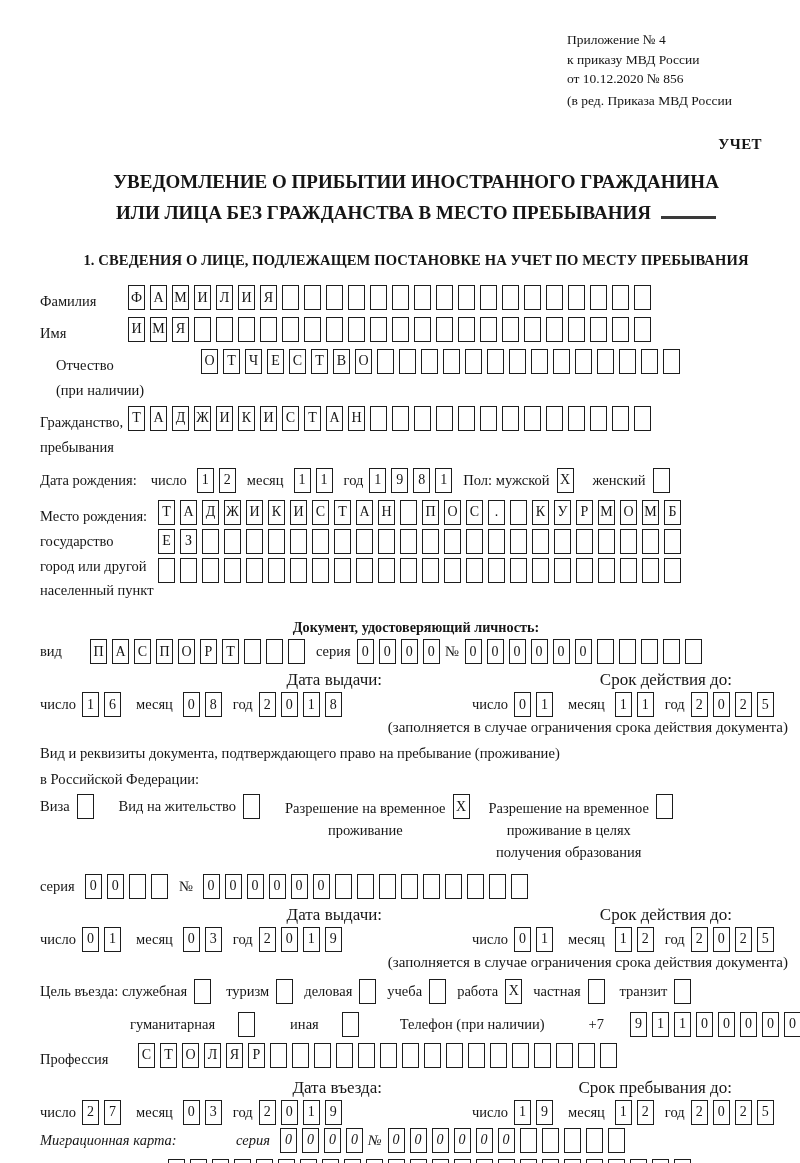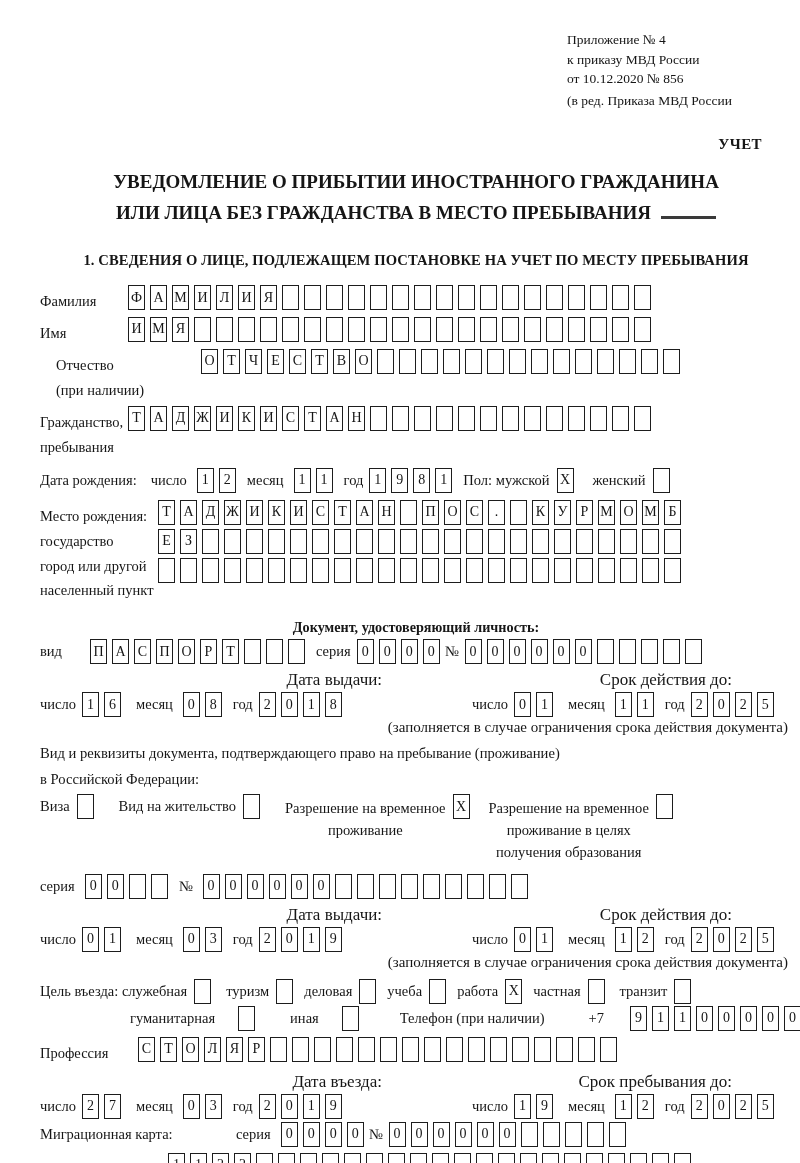--- a/index.html
+++ b/index.html
@@ -525,21 +525,21 @@
     <span class="inline-lab ml6">частная</span>
     <span class="cb">
         <span class="cell"></span>
       </span>
     <span class="inline-lab ml10">транзит</span>
     <span class="cb ml10">
         <span class="cell"></span>
       </span>
   </div>
 
-  <div class="row" style="margin-top:2px; padding-left:90px;gap:16px;">
+  <div class="row" style="margin-top:8px; padding-left:90px;gap:16px;">
     <span class="inline-lab">гуманитарная</span>
     <span class="cb ml10">
         <span class="cell"></span>
       </span>
     <span class="inline-lab ml14">иная</span>
     <span class="cb ml10">
         <span class="cell"></span>
       </span>
     <span class="inline-lab ml20" style="margin-right:14px;">Телефон (при наличии)</span>
     <span class="inline-lab ml14">+7</span>
@@ -623,21 +623,21 @@
       <span class="inline-lab ml6">год</span>
       <span class="cells ml6">
           <span class="cell">2</span>
           <span class="cell">0</span>
           <span class="cell">2</span>
           <span class="cell">5</span>
         </span>
     </div>
   </div>
 
-  <div class="row" style="">
+  <div class="row" style="font-style:italic;">
     <span class="inline-lab" style="width:150px;">Миграционная карта:</span>
     <span class="inline-lab" style="margin-left:46px;">серия</span>
     <span class="cells ml10">
         <span class="cell">0</span>
         <span class="cell">0</span>
         <span class="cell">0</span>
         <span class="cell">0</span>
       </span>
     <span class="inline-lab">№</span>
     <span class="cells ml6">

